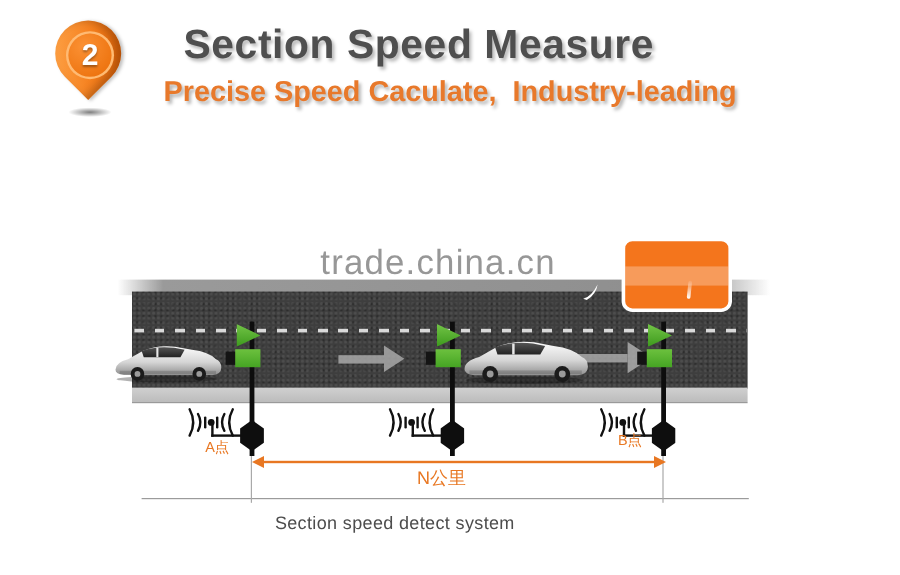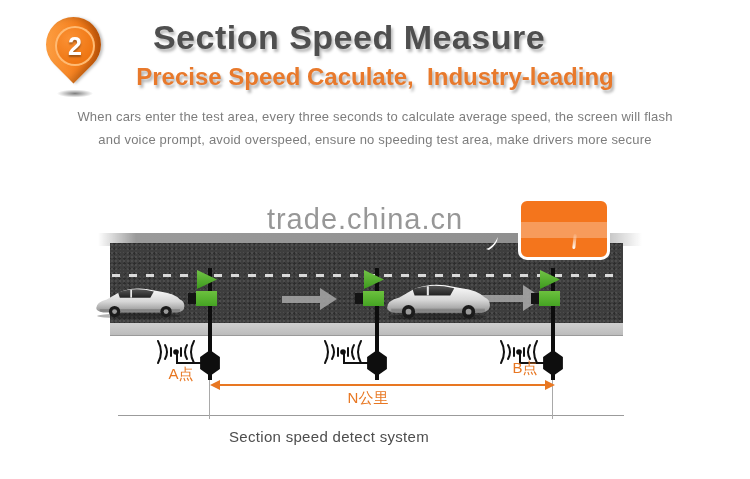--- a/index.html
+++ b/index.html
@@ -82,21 +82,21 @@
       background:linear-gradient(180deg,#6cc13e,#45a423);}
   .sensor-box{position:absolute;left:38px;top:27px;width:9px;height:11px;background:#141414;}
   .hex{position:absolute;left:49px;top:84px;width:22px;height:26px;background:#0e0e0e;
       clip-path:polygon(50% 0%,95% 27%,95% 73%,50% 100%,5% 73%,5% 27%);}
   .waves{position:absolute;left:3px;top:72px;}
   .connector{position:absolute;left:26px;top:86px;width:34px;height:12px;
       border-left:2px solid #111;border-bottom:2px solid #111;box-sizing:border-box;}
 
   
   .pt-label{position:absolute;width:46px;text-align:center;z-index:7;
-      font-size:15px;color:#e87722;}
+      font-size:12px;color:#e87722;}
   .label-a{left:158px;top:365px;} .label-b{left:502px;top:359px;}
   .dim-line{position:absolute;left:219px;top:384px;width:327px;height:2px;background:#e87722;z-index:7;}
   .dim-head{position:absolute;top:380px;width:0;height:0;border-style:solid;border-color:transparent;z-index:7;}
   .dim-head.l{left:210px;border-width:5px 10px 5px 0;border-right-color:#e87722;}
   .dim-head.r{left:545px;border-width:5px 0 5px 10px;border-left-color:#e87722;}
   .dim-label{position:absolute;left:328px;top:389px;width:80px;text-align:center;z-index:7;
       font-size:15px;color:#e87722;}
   .guide{position:absolute;top:378px;width:1px;height:41px;background:#a9a9a9;z-index:5;}
   .guide.a{left:209px;} .guide.b{left:552px;}
   .baseline{position:absolute;left:118px;top:415px;width:506px;height:1px;background:#9b9b9b;}
@@ -126,22 +126,20 @@
   <div class="pin-wrap">
     <div class="pin-shadow"></div>
     <div class="pin-body"></div>
     <div class="pin-inner">
       <span class="step-num">2</span>
     </div>
   </div>
 
   <div class="title">Section Speed Measure</div>
   <div class="subtitle">Precise Speed Caculate,  Industry-leading</div>
-  <div class="desc l1">When cars enter the test area, every three seconds to calculate average speed, the screen will flash</div>
-  <div class="desc l2">and voice prompt, avoid overspeed, ensure no speeding test area, make drivers more secure</div>
 
   <div>
     <div class="road-top-edge"></div>
     <div class="road"></div>
     <div class="lane-divider"></div>
     <div class="road-bottom-edge"></div>
 
     <div class="watermark">trade.china.cn</div>
 
     <div class="sign">

